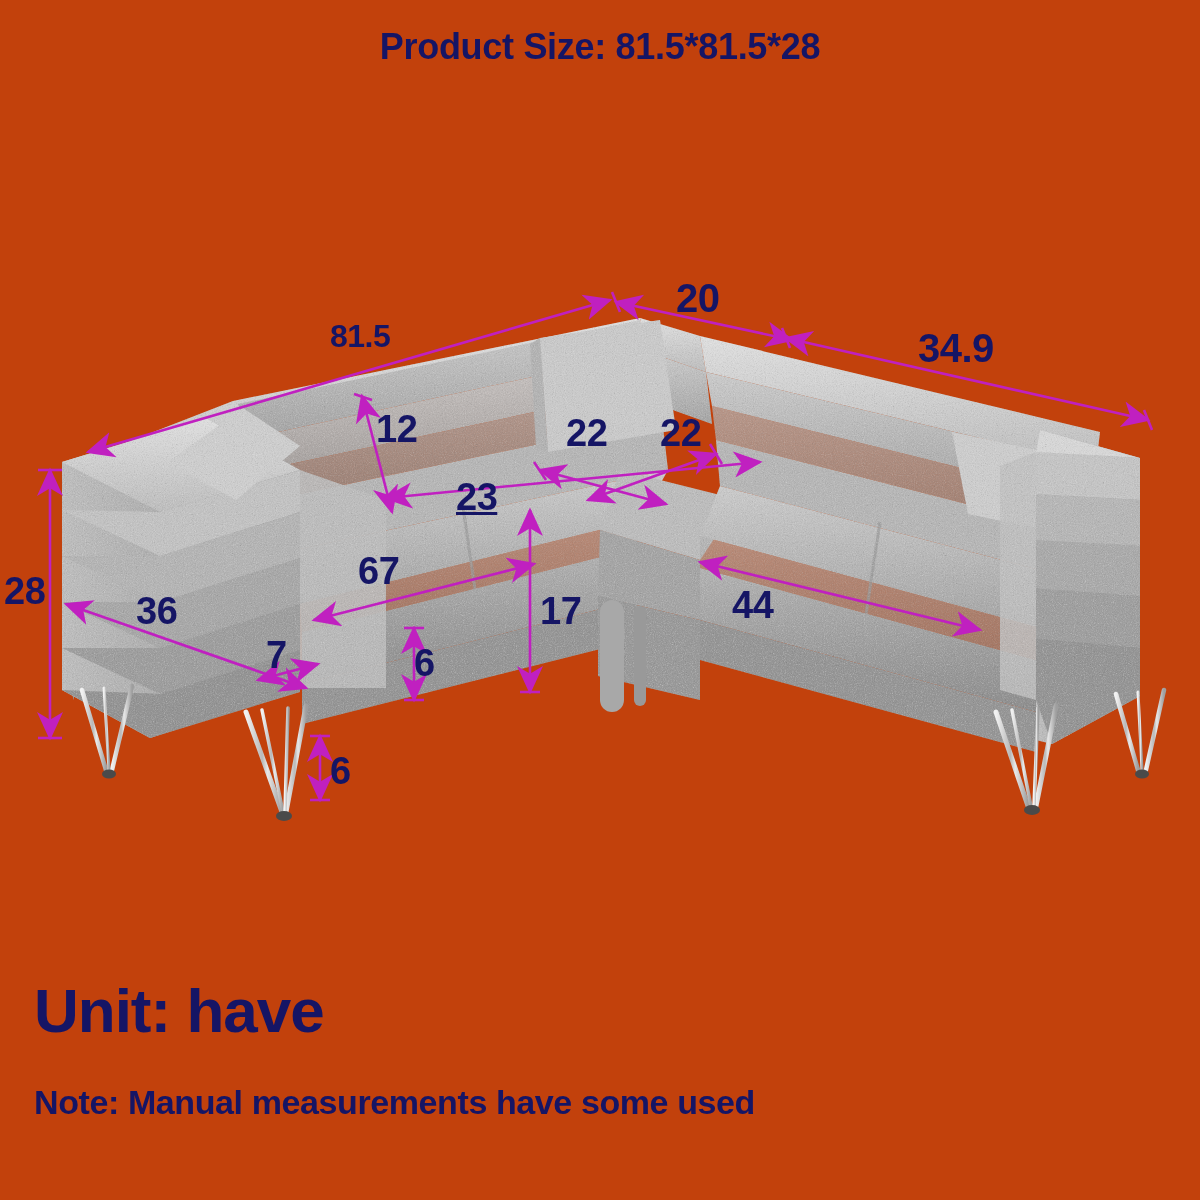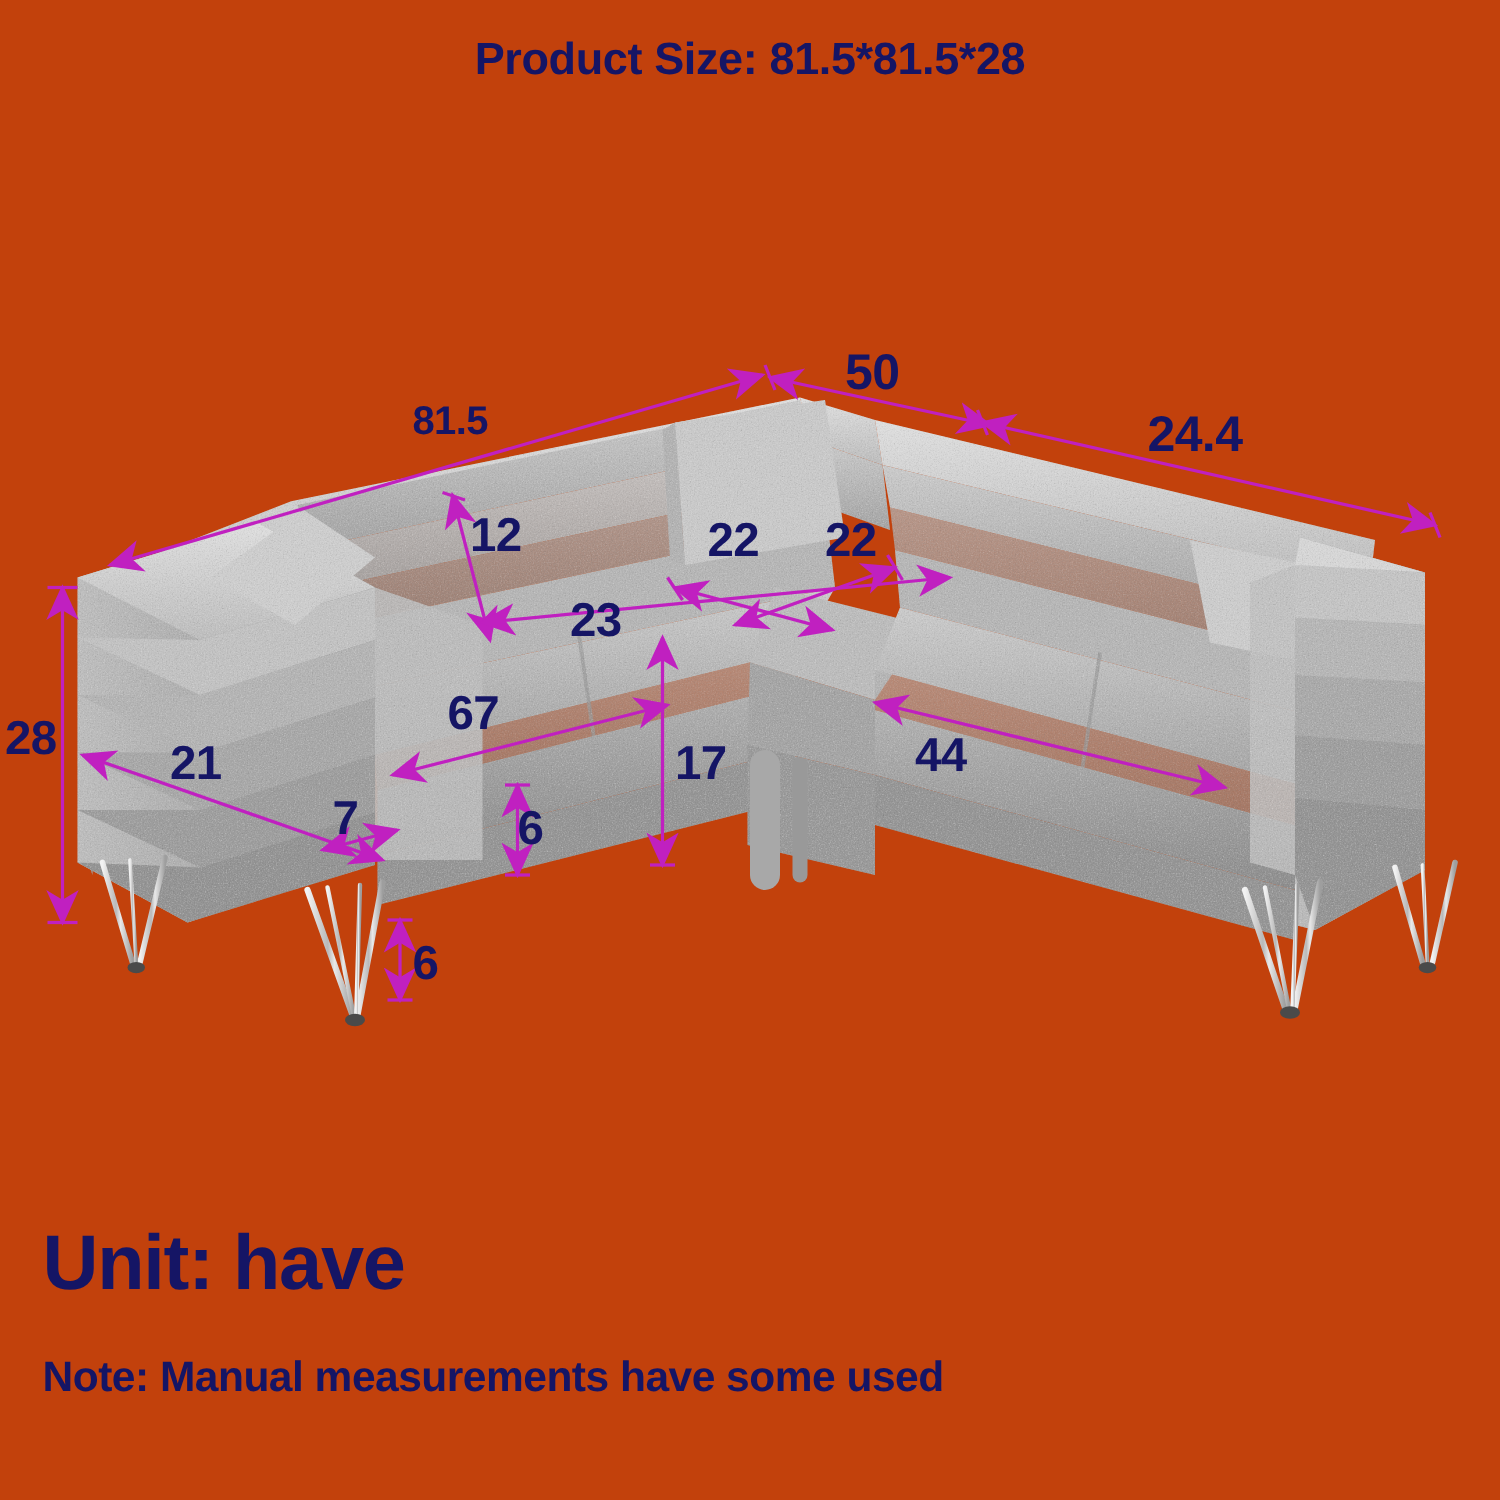--- a/index.html
+++ b/index.html
@@ -307,28 +307,28 @@
       <g>
         <path d="M320,736 L320,800" marker-start="url(#arrB)" marker-end="url(#arrA)"></path>
         <path d="M310,736 L330,736"></path>
         <path d="M310,800 L330,800"></path>
       </g>
 
     </g>
   </svg>
 
   <div class="dim" style="left:330px;top:320px;font-size:32px;">81.5</div>
-  <div class="dim" style="left:676px;top:278px;font-size:40px;">50</div>
-  <div class="dim" style="left:918px;top:328px;font-size:40px;">24.4</div>
+  <div class="dim" style="left:676px;top:278px;font-size:40px;">20</div>
+  <div class="dim" style="left:918px;top:328px;font-size:40px;">34.9</div>
   <div class="dim" style="left:376px;top:410px;font-size:38px;">12</div>
   <div class="dim" style="left:566px;top:414px;font-size:38px;">22</div>
   <div class="dim" style="left:660px;top:414px;font-size:38px;">22</div>
-  <div class="dim" style="left:456px;top:478px;font-size:38px;">23</div>
+  <div class="dim" style="left:456px;top:478px;font-size:38px;text-decoration:underline;">23</div>
   <div class="dim" style="left:4px;top:572px;font-size:38px;">28</div>
-  <div class="dim" style="left:136px;top:592px;font-size:38px;">21</div>
+  <div class="dim" style="left:136px;top:592px;font-size:38px;">36</div>
   <div class="dim" style="left:358px;top:552px;font-size:38px;">67</div>
   <div class="dim" style="left:266px;top:636px;font-size:38px;">7</div>
   <div class="dim" style="left:414px;top:644px;font-size:38px;">6</div>
   <div class="dim" style="left:540px;top:592px;font-size:38px;text-align:center;">17</div>
   <div class="dim" style="left:732px;top:586px;font-size:38px;">44</div>
   <div class="dim" style="left:330px;top:752px;font-size:38px;">6</div>
 
   <div class="unit">Unit: have</div>
   <div class="note">
     <span class="l1">Note: Manual measurements have some used</span>

